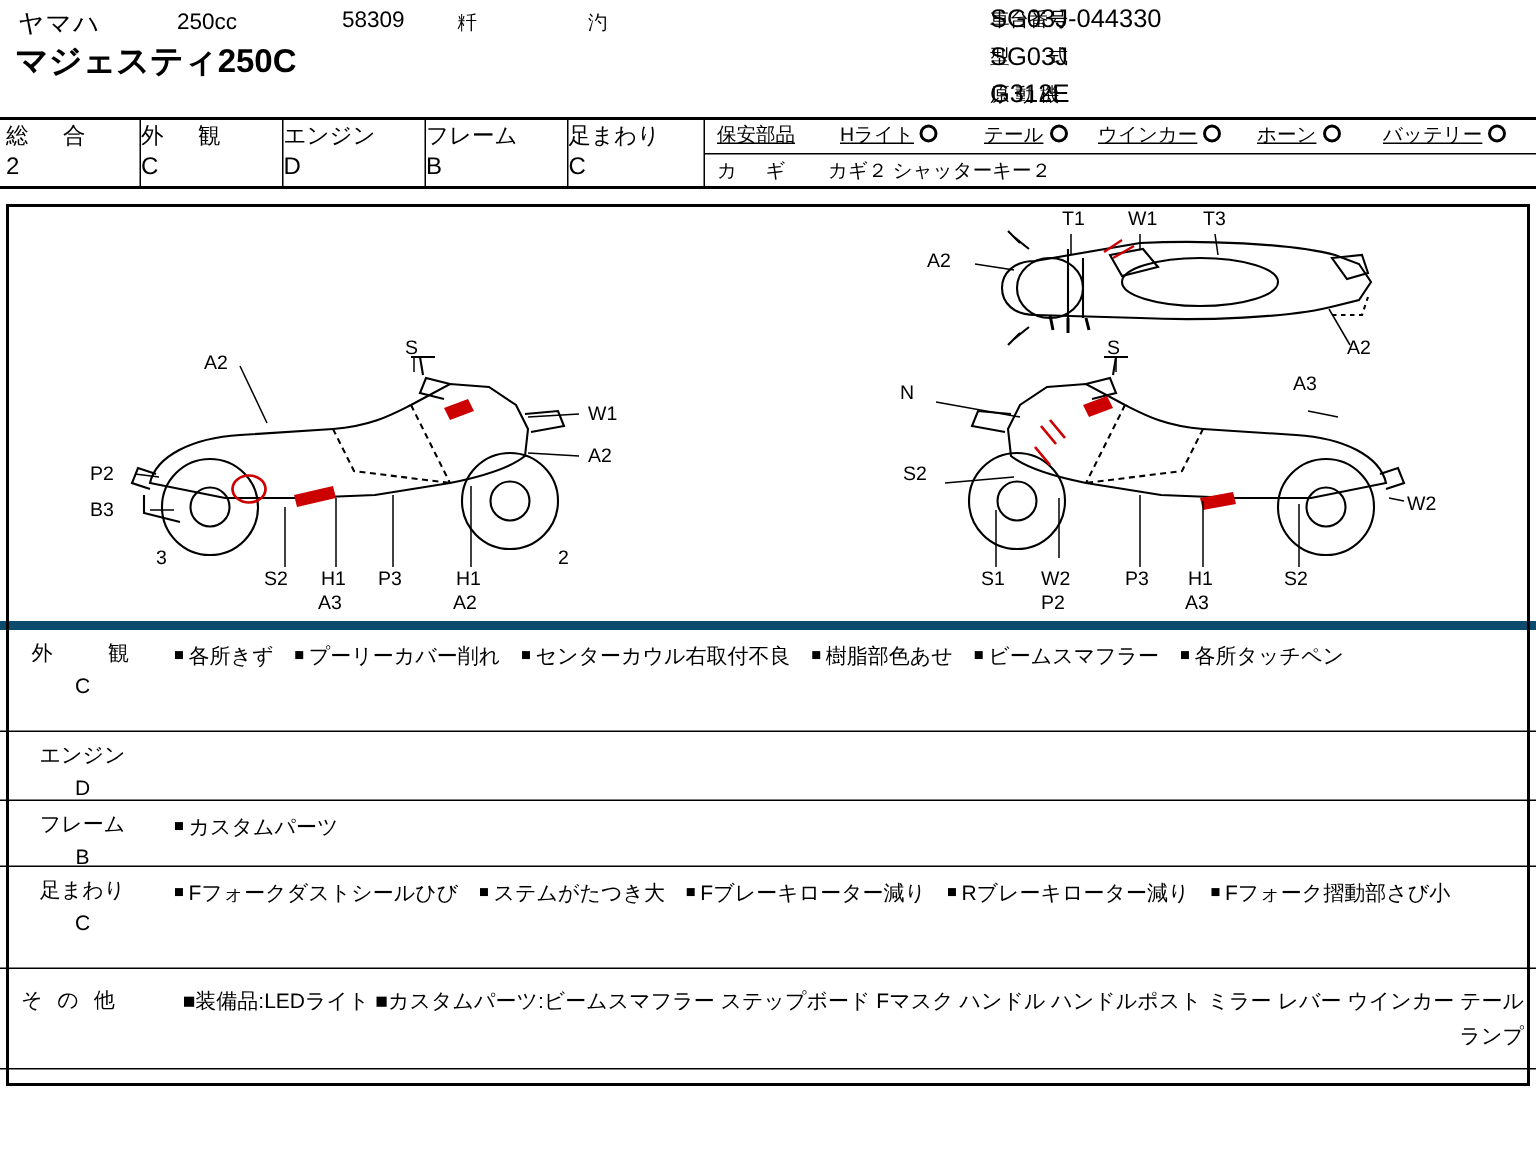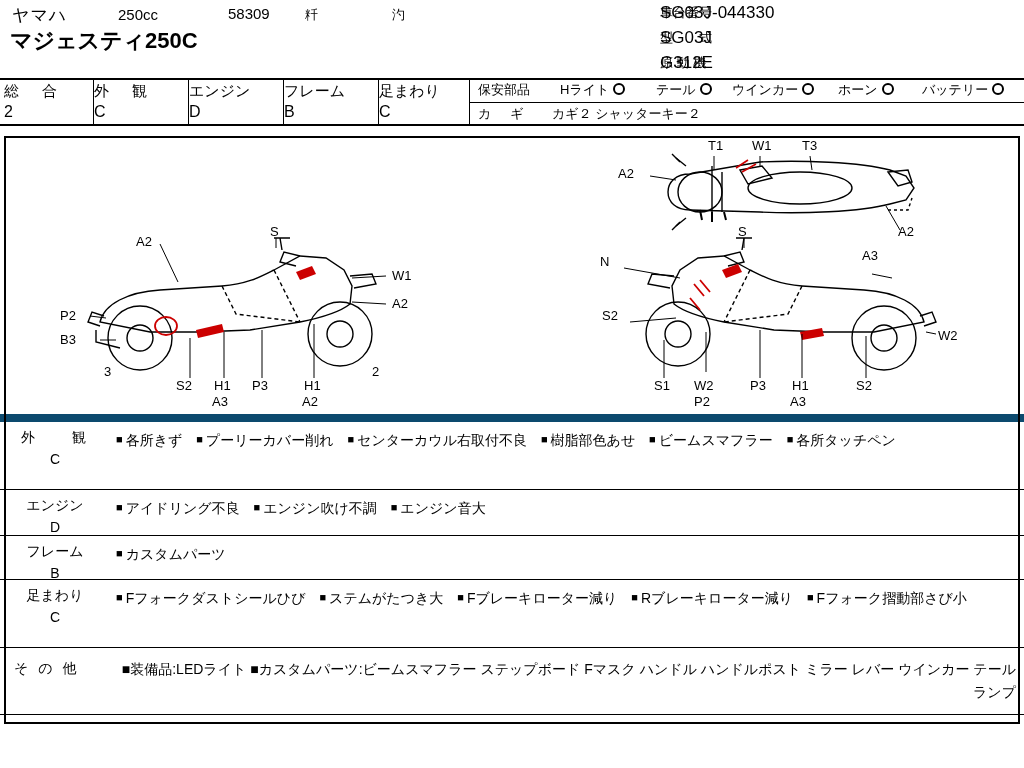--- a/index.html
+++ b/index.html
@@ -21,27 +21,27 @@
   .hdr-row .val{font-size:17px;}
 
   
   .grades{position:relative;height:44px;border-bottom:2px solid #000;}
   .gcell{position:absolute;top:0;height:44px;border-right:1px solid #000;box-sizing:border-box;text-align:left;}
   .gcell .gt{font-size:15px;line-height:21px;letter-spacing:4px;}
   .gcell .gv{font-size:16px;line-height:22px;font-weight:normal;}
   .safety{position:absolute;left:470px;top:0;right:0;height:44px;}
   .saf-row1{position:relative;height:22px;border-bottom:1px solid #000;}
   .saf-row2{position:relative;height:21px;font-size:14px;}
-  .saf-item{position:absolute;top:1px;font-size:13px;white-space:nowrap;}
+  .saf-item{position:absolute;top:1px;font-size:13px;white-space:nowrap;text-decoration:underline;}
   .circ{display:inline-block;width:12px;height:12px;border:2px solid #000;border-radius:50%;vertical-align:-1px;margin-left:4px;box-sizing:border-box;}
   .key1{position:absolute;left:8px;top:2px;font-size:13px;letter-spacing:3px;}
   .key2{position:absolute;left:82px;top:2px;font-size:13px;}
 
   
-  .diagram{position:relative;height:288px;border-bottom:8px solid #0c4a6e;overflow:hidden;}
+  .diagram{position:relative;height:288px;border-bottom:6px solid #0c4a6e;overflow:hidden;}
   .lbl{position:absolute;font-size:13px;white-space:nowrap;}
 
   
   .crow{position:relative;border-bottom:1px solid #000;box-sizing:border-box;}
   .ctitle{position:absolute;left:0;top:0;width:110px;text-align:center;font-size:14px;}
   .ctitle .t1{display:block;margin-top:7px;letter-spacing:3px;}
   .ctitle .t2{display:block;margin-top:4px;}
   .cbody{position:absolute;left:116px;right:6px;top:6px;font-size:14px;line-height:23px;}
   .cbody .itm{margin-right:10px;white-space:nowrap;display:inline-block;text-align:right;}
   .sq{font-size:11px;vertical-align:2px;margin-right:3px;}
@@ -268,25 +268,20 @@
       <span class="itm"><span class="sq">■</span><span>ビームスマフラー</span></span>
       <span class="itm"><span class="sq">■</span><span>各所タッチペン</span></span>
     </div>
   </div>
 
   <div class="crow" style="height:46px;">
     <div class="ctitle">
       <span class="t1" style="letter-spacing:0;">エンジン</span>
       <span class="t2">D</span>
     </div>
-    <div class="cbody">
-      <span class="itm"><span class="sq">■</span><span>アイドリング不良</span></span>
-      <span class="itm"><span class="sq">■</span><span>エンジン吹け不調</span></span>
-      <span class="itm"><span class="sq">■</span><span>エンジン音大</span></span>
-    </div>
   </div>
 
   <div class="crow" style="height:44px;">
     <div class="ctitle">
       <span class="t1" style="letter-spacing:0;">フレーム</span>
       <span class="t2">B</span>
     </div>
     <div class="cbody">
       <span class="itm"><span class="sq">■</span><span>カスタムパーツ</span></span>
     </div>

